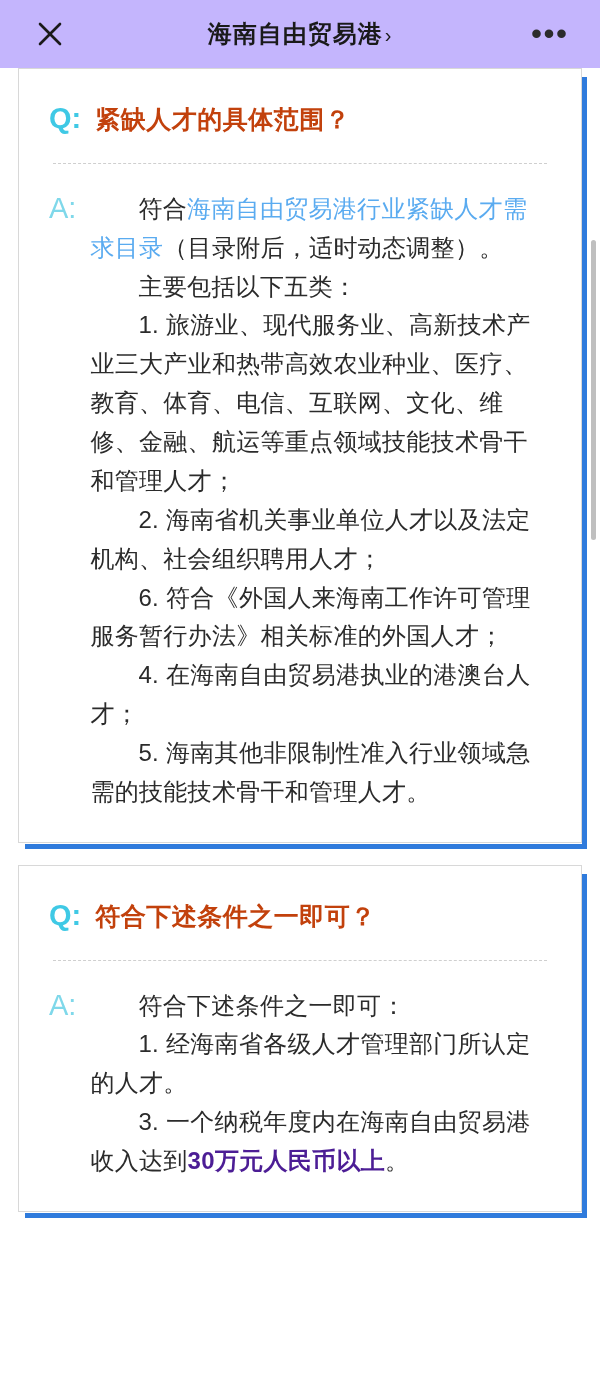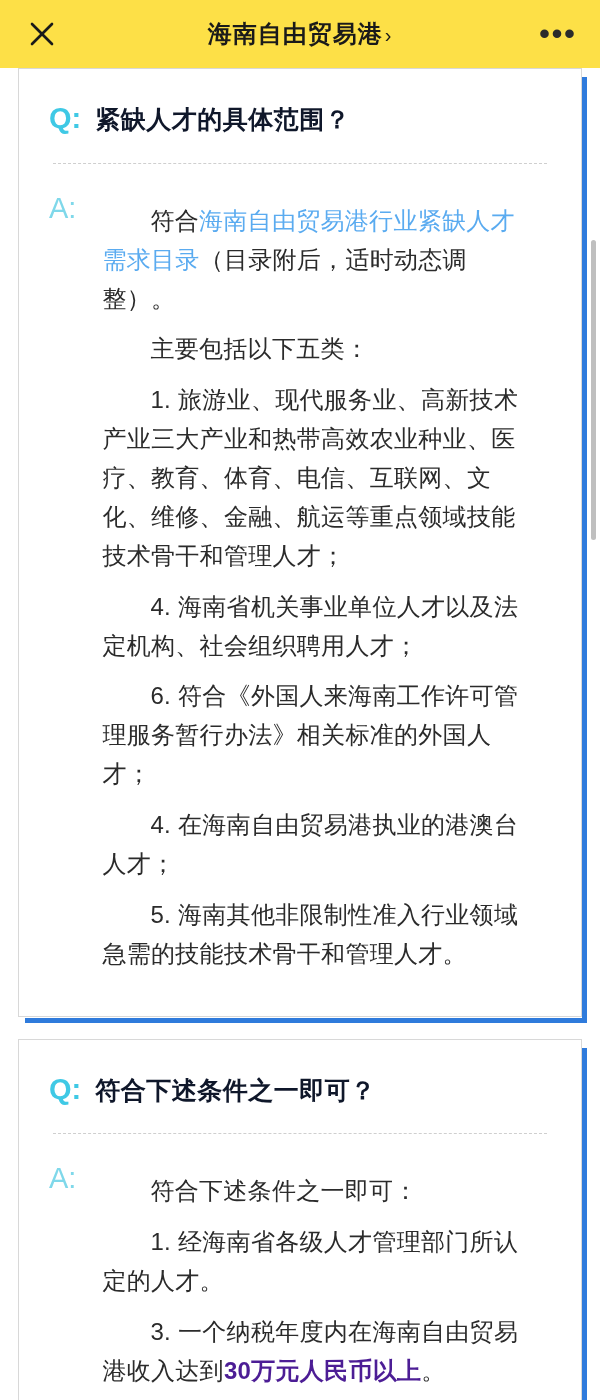--- a/index.html
+++ b/index.html
@@ -13,22 +13,22 @@
     font-family: "Liberation Sans", sans-serif;
     overflow: hidden;
     position: relative;
   }
 
   
   .header {
     height: 68px;
     display: flex;
     align-items: center;
-    padding: 0 22px;
-    background: #fde047;
+    padding: 0 30px;
+    background: #c4b5fd;
     position: relative;
     box-sizing: border-box;
   }
   .close-btn {
     width: 40px;
     height: 40px;
     display: flex;
     align-items: center;
     justify-content: center;
     flex: 0 0 auto;
@@ -109,21 +109,21 @@
     color: #3fc9e5;
     font-size: 29px;
     font-weight: bold;
     line-height: 1.1;
     flex: 0 0 auto;
     font-family: "Liberation Sans", sans-serif;
   }
   .qtext {
     font-size: 25px;
     font-weight: bold;
-    color: #0f172a;
+    color: #c2410c;
     line-height: 1.35;
     letter-spacing: 0.5px;
   }
 
   .divider {
     border-top: 1px dashed #cfcfcf;
     margin: 26px 4px 26px 4px;
   }
 
   .arow {
@@ -139,21 +139,21 @@
     flex: 0 0 auto;
   }
   .abody {
     font-size: 24px;
     line-height: 1.62;
     color: #2b2b2b;
     letter-spacing: 0.3px;
     flex: 1 1 auto;
   }
   .abody p {
-    margin: 12px;
+    margin: 0;
     text-indent: 2em;
   }
   .link {
     color: #5aabf0;
   }
   .hl {
     color: #4c1d95;
     font-weight: bold;
   }
 
@@ -192,21 +192,21 @@
             <div class="qmark">Q:</div>
             <div class="qtext">紧缺人才的具体范围？</div>
           </div>
           <div class="divider"></div>
           <div class="arow">
             <div class="amark">A:</div>
             <div class="abody">
               <p><span>符合</span><span class="link">海南自由贸易港行业紧缺人才需求目录</span><span>（目录附后，适时动态调整）。</span></p>
               <p><span>主要包括以下五类：</span></p>
               <p><span>1. 旅游业、现代服务业、高新技术产业三大产业和热带高效农业种业、医疗、教育、体育、电信、互联网、文化、维修、金融、航运等重点领域技能技术骨干和管理人才；</span></p>
-              <p><span>4. 海南省机关事业单位人才以及法定机构、社会组织聘用人才；</span></p>
+              <p><span>2. 海南省机关事业单位人才以及法定机构、社会组织聘用人才；</span></p>
               <p><span>6. 符合《外国人来海南工作许可管理服务暂行办法》相关标准的外国人才；</span></p>
               <p><span>4. 在海南自由贸易港执业的港澳台人才；</span></p>
               <p><span>5. 海南其他非限制性准入行业领域急需的技能技术骨干和管理人才。</span></p>
             </div>
           </div>
         </div>
       </div>
       <div class="card-wrap">
         <div class="card">
           <div class="qrow">

